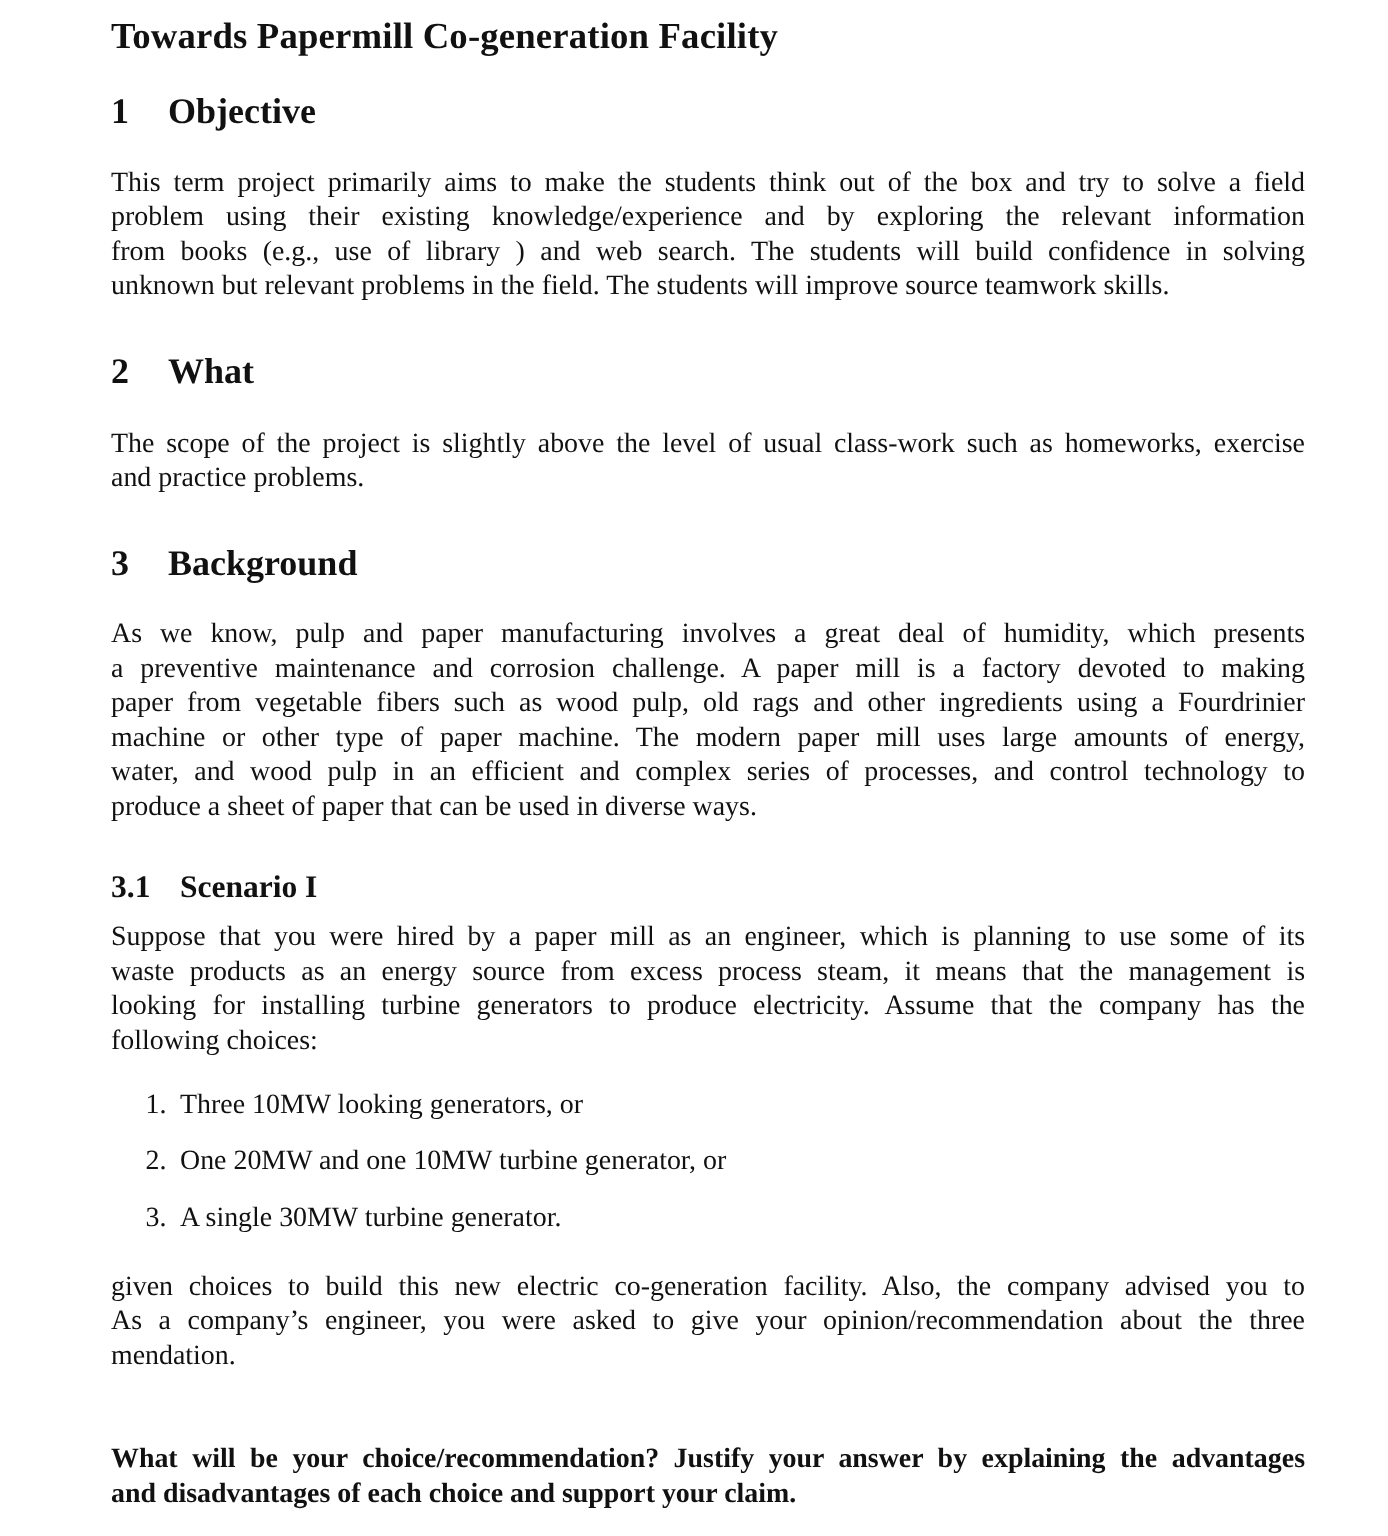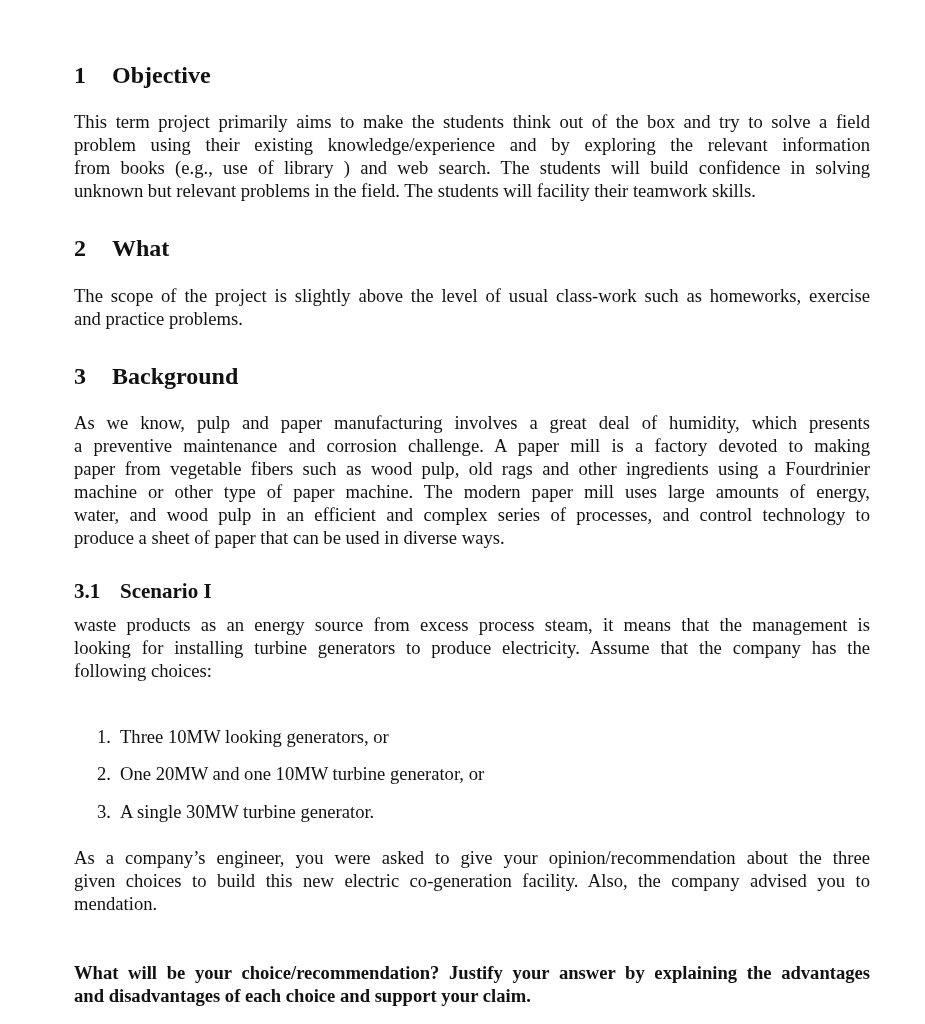--- a/index.html
+++ b/index.html
@@ -87,29 +87,30 @@
   .list .item .num {
     display: inline-block;
     width: 23px;
   }
 </style>
 </head>
 <body>
 
 <div class="page">
 
+  <div class="title">Towards Papermill Co-generation Facility</div>
 
   <div class="sec-head" style="top:62px;">
     <span class="num">1</span><span>Objective</span>
   </div>
   <div class="para" style="top:110px;">
     <span class="ln">This term project primarily aims to make the students think out of the box and try to solve a field</span>
     <span class="ln">problem using their existing knowledge/experience and by exploring the relevant information</span>
     <span class="ln">from books (e.g., use of library ) and web search.  The students will build confidence in solving</span>
-    <span class="ln last">unknown but relevant problems in the field. The students will facility their teamwork skills.</span>
+    <span class="ln last">unknown but relevant problems in the field. The students will improve source teamwork skills.</span>
   </div>
 
   <div class="sec-head" style="top:235px;">
     <span class="num">2</span><span>What</span>
   </div>
   <div class="para" style="top:284px;">
     <span class="ln">The scope of the project is slightly above the level of usual class-work such as homeworks, exercise</span>
     <span class="ln last">and practice problems.</span>
   </div>
 
@@ -122,40 +123,41 @@
     <span class="ln">paper from vegetable fibers such as wood pulp, old rags and other ingredients using a Fourdrinier</span>
     <span class="ln">machine or other type of paper machine.  The modern paper mill uses large amounts of energy,</span>
     <span class="ln">water, and wood pulp in an efficient and complex series of processes, and control technology to</span>
     <span class="ln last">produce a sheet of paper that can be used in diverse ways.</span>
   </div>
 
   <div class="subsec-head" style="top:579px;">
     <span class="num">3.1</span><span>Scenario I</span>
   </div>
   <div class="para" style="top:613px;">
+    <span class="ln">Suppose that you were hired by a paper mill as an engineer, which is planning to use some of its</span>
     <span class="ln">waste products as an energy source from excess process steam, it means that the management is</span>
     <span class="ln">looking for installing turbine generators to produce electricity. Assume that the company has the</span>
     <span class="ln last">following choices:</span>
   </div>
 
   <div class="list" style="top:726px;">
     <div class="item" style="top:0px;">
       <span class="num">1.</span><span>Three 10MW looking generators, or</span>
     </div>
     <div class="item" style="top:37px;">
       <span class="num">2.</span><span>One 20MW and one 10MW turbine generator, or</span>
     </div>
     <div class="item" style="top:75px;">
       <span class="num">3.</span><span>A single 30MW turbine generator.</span>
     </div>
   </div>
 
   <div class="para" style="top:846px;">
+    <span class="ln">given choices to build this new electric co-generation facility.  Also, the company advised you to</span>
     <span class="ln">As a company’s engineer, you were asked to give your opinion/recommendation about the three</span>
-    <span class="ln">given choices to build this new electric co-generation facility.  Also, the company advised you to</span>
     <span class="ln last">mendation.</span>
   </div>
 
   <div class="para bold" style="top:961px;">
     <span class="ln">What will be your choice/recommendation? Justify your answer by explaining the advantages</span>
     <span class="ln last">and disadvantages of each choice and support your claim.</span>
   </div>
 
 </div>
 

